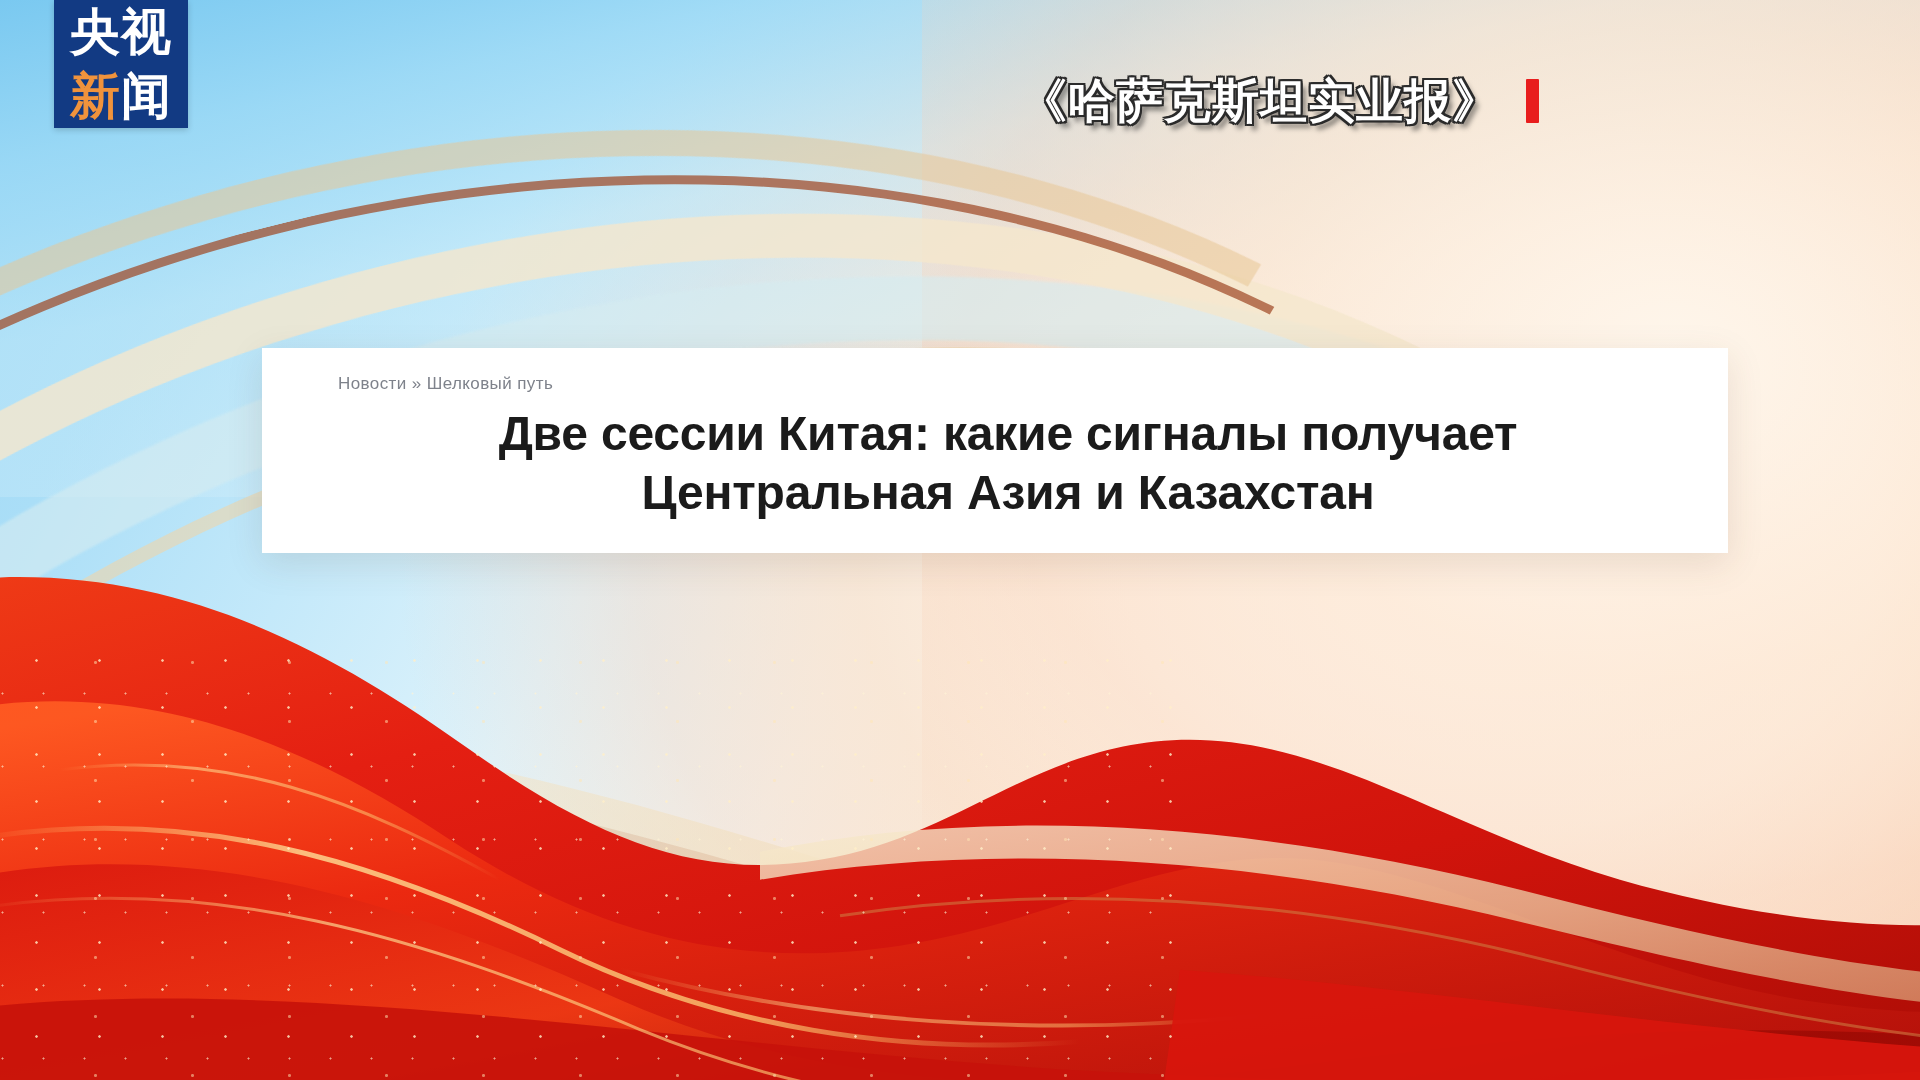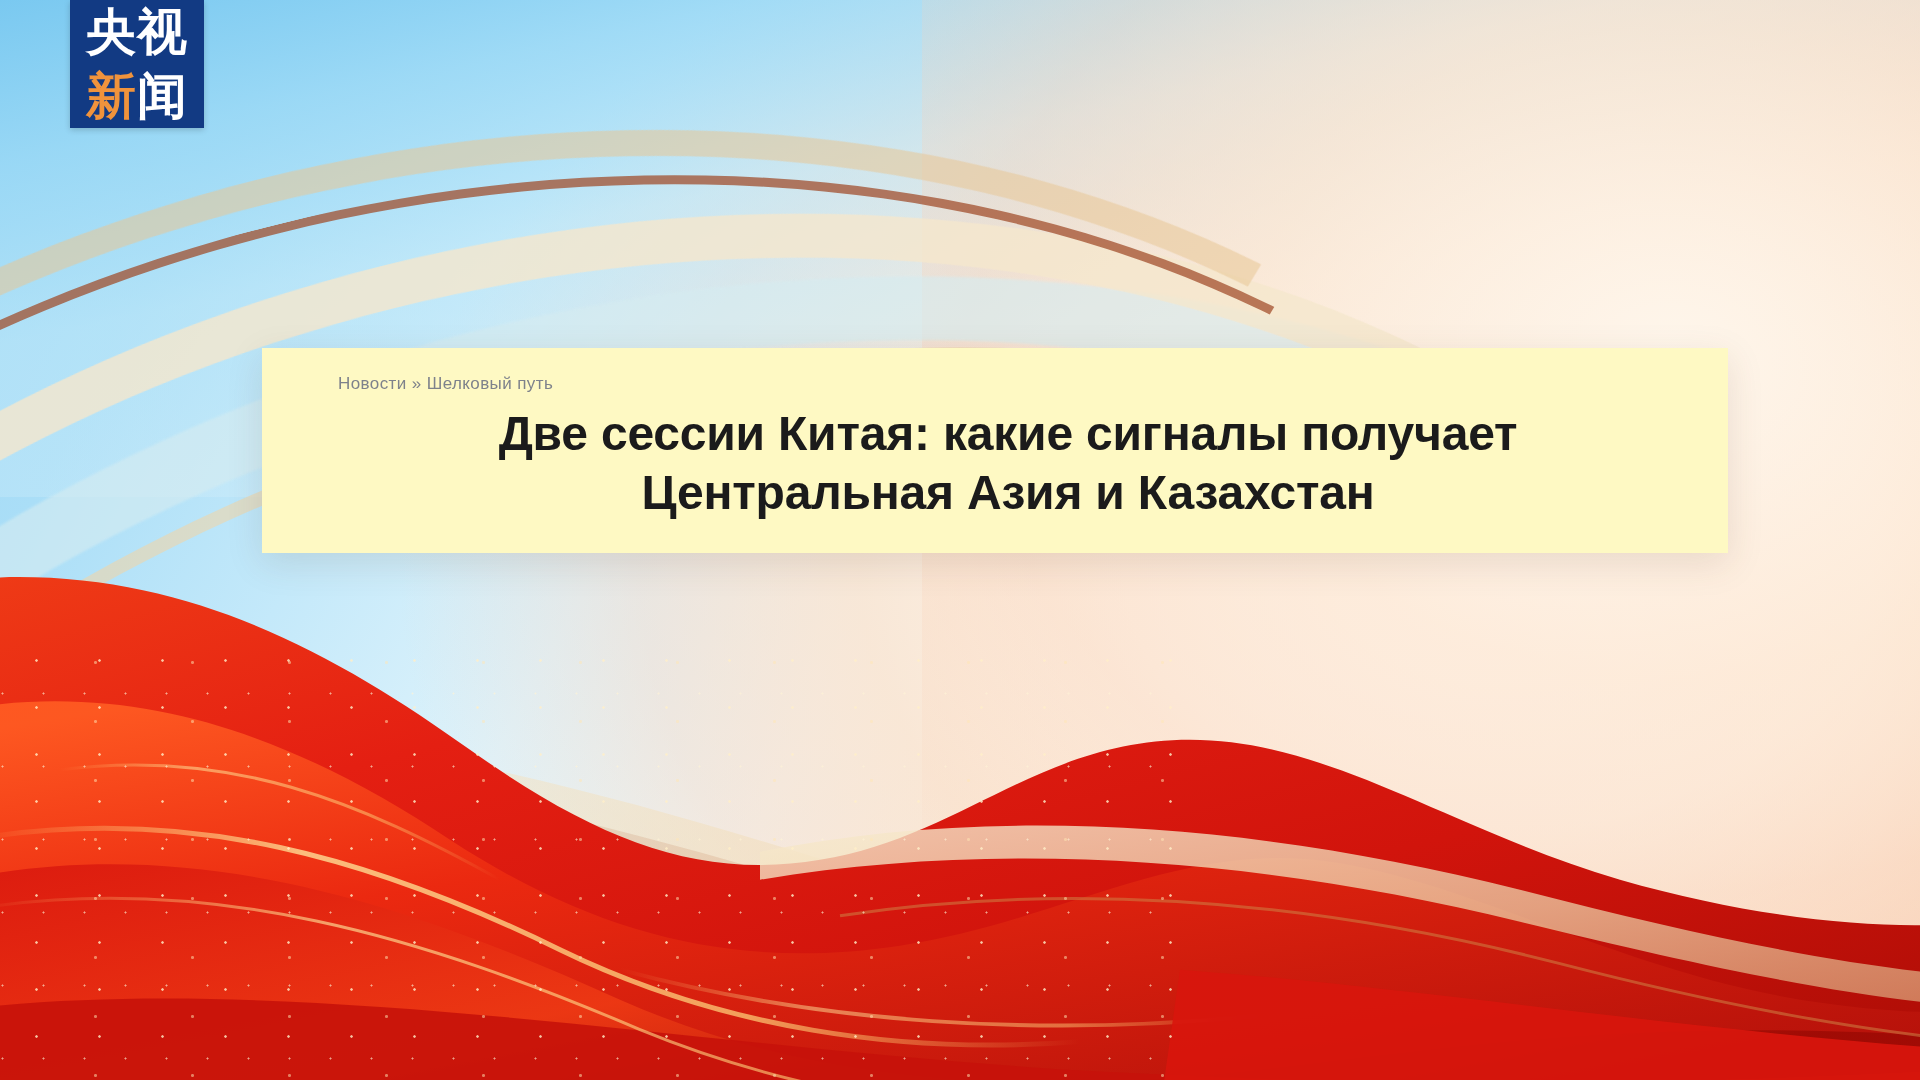--- a/index.html
+++ b/index.html
@@ -140,21 +140,21 @@
       radial-gradient(circle, rgba(255,230,180,0.60) 1.1px, transparent 2px);
     background-size: 63px 47px, 41px 73px, 97px 59px;
     background-position: 5px 11px, 23px 31px, 47px 7px;
     opacity: 0.85;
     pointer-events: none;
   }
 
   
   .logo {
     position: absolute;
-    left: 70px; top: 0;
+    left: 54px; top: 0;
     width: 134px; height: 128px;
     background: #123a83;
     display: flex;
     flex-direction: column;
     align-items: center;
     justify-content: center;
     gap: 14px;
     box-shadow: 0 2px 6px rgba(0,0,0,0.18);
   }
   .logo-row {
@@ -200,21 +200,21 @@
     border-radius: 1px;
   }
 
   
   .news-card {
     position: absolute;
     left: 262px;
     top: 348px;
     width: 1466px;
     height: 205px;
-    background: #fef9c3;
+    background: #ffffff;
     box-shadow: 0 10px 34px rgba(92,60,40,0.13);
   }
   .breadcrumb {
     position: absolute;
     left: 76px;
     top: 26px;
     font-family: "Liberation Sans", sans-serif;
     font-size: 17px;
     color: #7e828b;
     letter-spacing: 0.4px;
@@ -314,19 +314,23 @@
   <div class="sparkles"></div>
 
   <div class="logo">
     <div class="logo-row logo-row-1">央视</div>
     <div class="logo-row">
       <span class="logo-char-orange">新</span>
       <span class="logo-char-white">闻</span>
     </div>
   </div>
 
+  <div class="source-title-wrap">
+    <div class="source-title">《哈萨克斯坦实业报》</div>
+    <div class="red-bar"></div>
+  </div>
 
   <div class="news-card">
     <div class="breadcrumb">Новости » Шелковый путь</div>
     <div class="headline">Две сессии Китая: какие сигналы получает Центральная Азия и Казахстан</div>
   </div>
 
 </div>
 
 </body></html>

